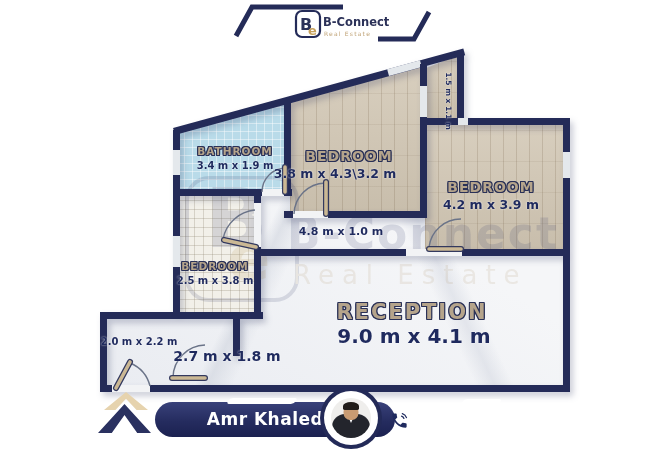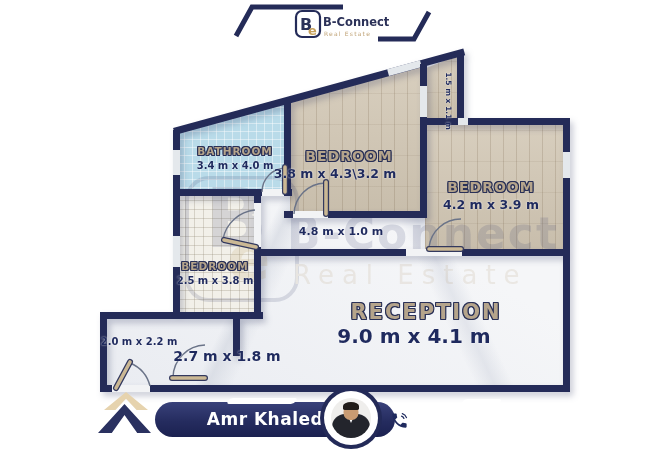--- a/index.html
+++ b/index.html
@@ -160,32 +160,32 @@
         <path d="M161,199 L129,192"></path>
         <path d="M190,144 L190,119"></path>
         <path d="M231,166 L231,134"></path>
         <path d="M366,201 L334,201"></path>
         <path d="M110,330 L77,330"></path>
         <path d="M21,340 L35,314"></path>
       </g>
     </svg>
 
     <div class="lbl room-name" style="left:140px;top:103px;font-size:10.5px;">BATHROOM</div>
-    <div class="lbl dim" style="left:140px;top:117px;font-size:10px;">3.4 m x 4.0 m</div>
+    <div class="lbl dim" style="left:140px;top:117px;font-size:10px;">3.4 m x 1.9 m</div>
 
     <div class="lbl room-name" style="left:254px;top:108px;font-size:14px;">BEDROOM</div>
     <div class="lbl dim" style="left:240px;top:125px;font-size:12.5px;">3.8 m x 4.3\3.2 m</div>
 
     <div class="lbl room-name" style="left:396px;top:139px;font-size:14px;">BEDROOM</div>
     <div class="lbl dim" style="left:396px;top:156px;font-size:12.5px;">4.2 m x 3.9 m</div>
 
     <div class="lbl room-name" style="left:120px;top:218px;font-size:10.5px;">BEDROOM</div>
     <div class="lbl dim" style="left:120px;top:232px;font-size:10px;">2.5 m x 3.8 m</div>
 
-    <div class="lbl room-name" style="left:331px;top:264px;font-size:21px;letter-spacing:2px;">RECEPTION</div>
+    <div class="lbl room-name" style="left:317px;top:264px;font-size:21px;letter-spacing:2px;">RECEPTION</div>
     <div class="lbl dim" style="left:319px;top:288px;font-size:20px;">9.0 m x 4.1 m</div>
 
     <div class="lbl dim" style="left:246px;top:183px;font-size:11px;">4.8 m x 1.0 m</div>
     <div class="lbl dim" style="left:44px;top:293px;font-size:10px;">2.0 m x 2.2 m</div>
     <div class="lbl dim" style="left:132px;top:308px;font-size:14px;">2.7 m x 1.8 m</div>
     <div class="lbl dim vert" style="left:353px;top:53px;font-size:7.5px;">1.5 m x 1.1 m</div>
   </div>
 
   <div class="chev" style="left:104px;top:392px;width:44px;height:18px;background:#e6d3ae;"></div>
   <div class="chev" style="left:98px;top:404px;width:53px;height:29px;background:#2a3160;"></div>

